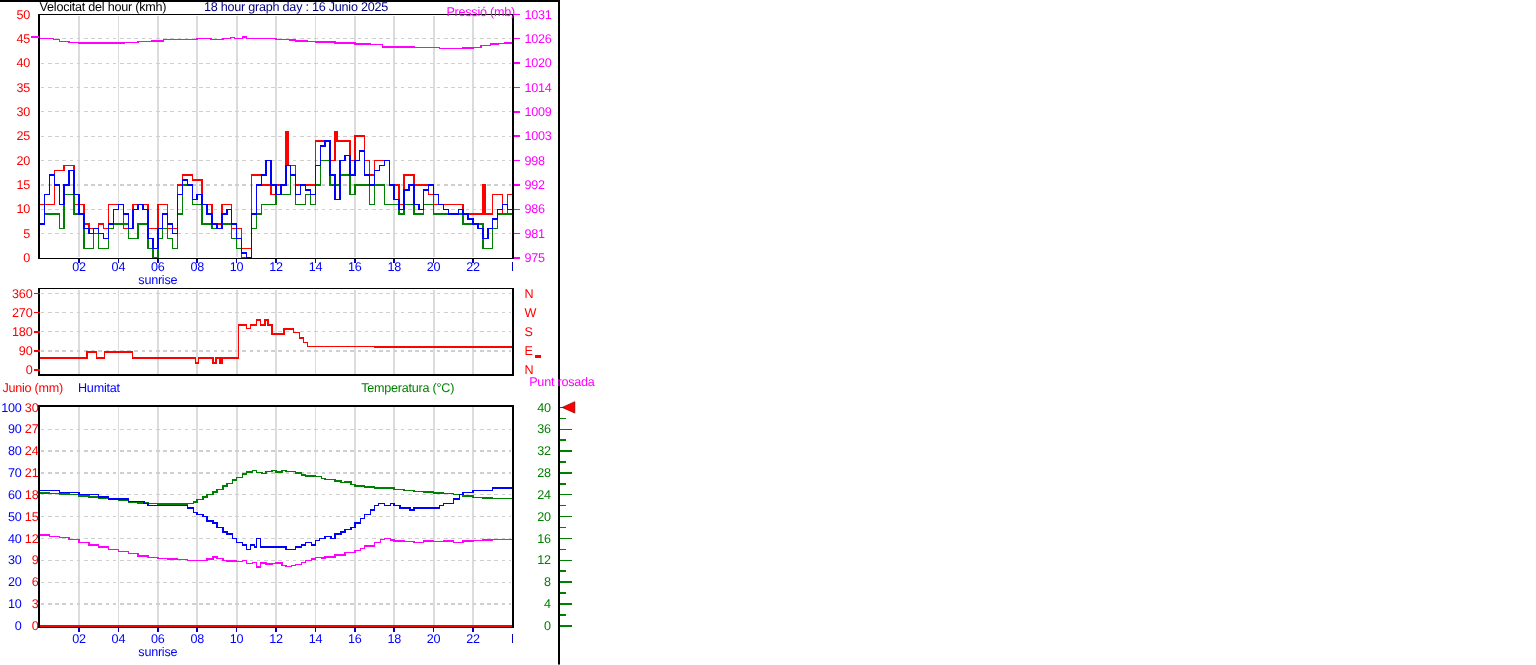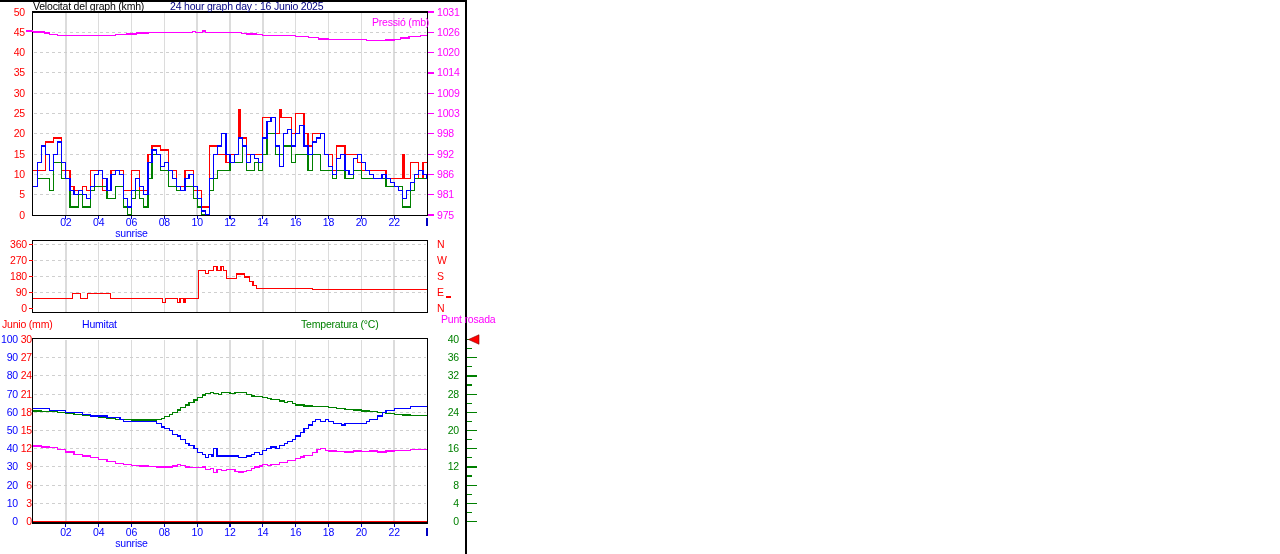--- a/index.html
+++ b/index.html
@@ -251,21 +251,21 @@
         <line x1="328.5" x2="328.5" y1="523.5" y2="526.5" stroke="#0000C0" stroke-width="1.2" shape-rendering="crispEdges"></line>
         <line x1="361.33333333333337" x2="361.33333333333337" y1="523.5" y2="526.5" stroke="#0000C0" stroke-width="1.2" shape-rendering="crispEdges"></line>
         <line x1="394.16666666666663" x2="394.16666666666663" y1="523.5" y2="526.5" stroke="#0000C0" stroke-width="1.2" shape-rendering="crispEdges"></line>
         <line x1="427" x2="427" y1="528" y2="536" stroke="#0000C0" stroke-width="1.5" shape-rendering="crispEdges"></line>
         <polygon points="479,334.75 479,344.25 468.5,339.5" fill="#FF0000" stroke="#800000" stroke-width="0.6"></polygon>
       </g>
       <line x1="0" x2="466.5" y1="1" y2="1" stroke="#000000" stroke-width="1.6" shape-rendering="crispEdges"></line>
       <line x1="466" x2="466" y1="0" y2="554" stroke="#000000" stroke-width="1.6" shape-rendering="crispEdges"></line>
     </svg>
 
-  <div class="lbl" style="left:33px;top:1px;">Velocitat del graph (kmh)</div>
-  <div class="lbl" style="left:170px;top:1px;color:#000080;">24 hour graph day : 16 Junio 2025</div>
-  <div class="lbl" style="left:372px;top:17px;color:#FF00FF;">Pressió (mb)</div>
+  <div class="lbl" style="left:33px;top:1px;">Velocitat del hour (kmh)</div>
+  <div class="lbl" style="left:170px;top:1px;color:#000080;">18 hour graph day : 16 Junio 2025</div>
+  <div class="lbl" style="left:372px;top:5px;color:#FF00FF;">Pressió (mb)</div>
 
   <div class="lbl" style="left:2px;top:319px;color:#FF0000;">Junio (mm)</div>
-  <div class="lbl" style="left:82px;top:319px;color:#0000FF;">Humitat</div>
+  <div class="lbl" style="left:65px;top:319px;color:#0000FF;">Humitat</div>
   <div class="lbl" style="left:301px;top:319px;color:#008000;">Temperatura (°C)</div>
   <div class="lbl" style="left:393px;top:314px;color:#FF00FF;padding-left:48px;">Punt rosada</div>
 </div>
 
 </body></html>

